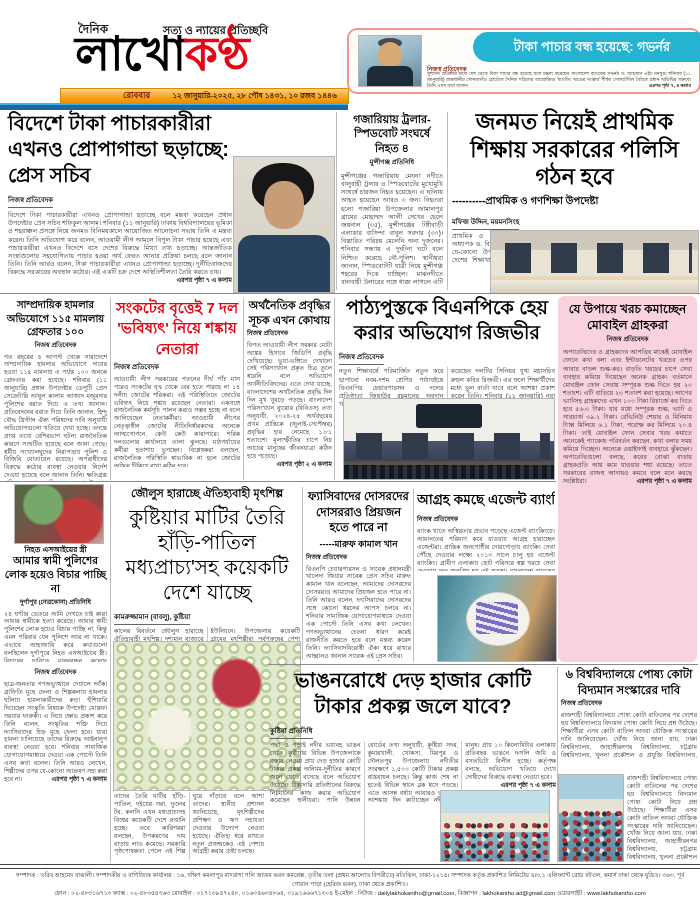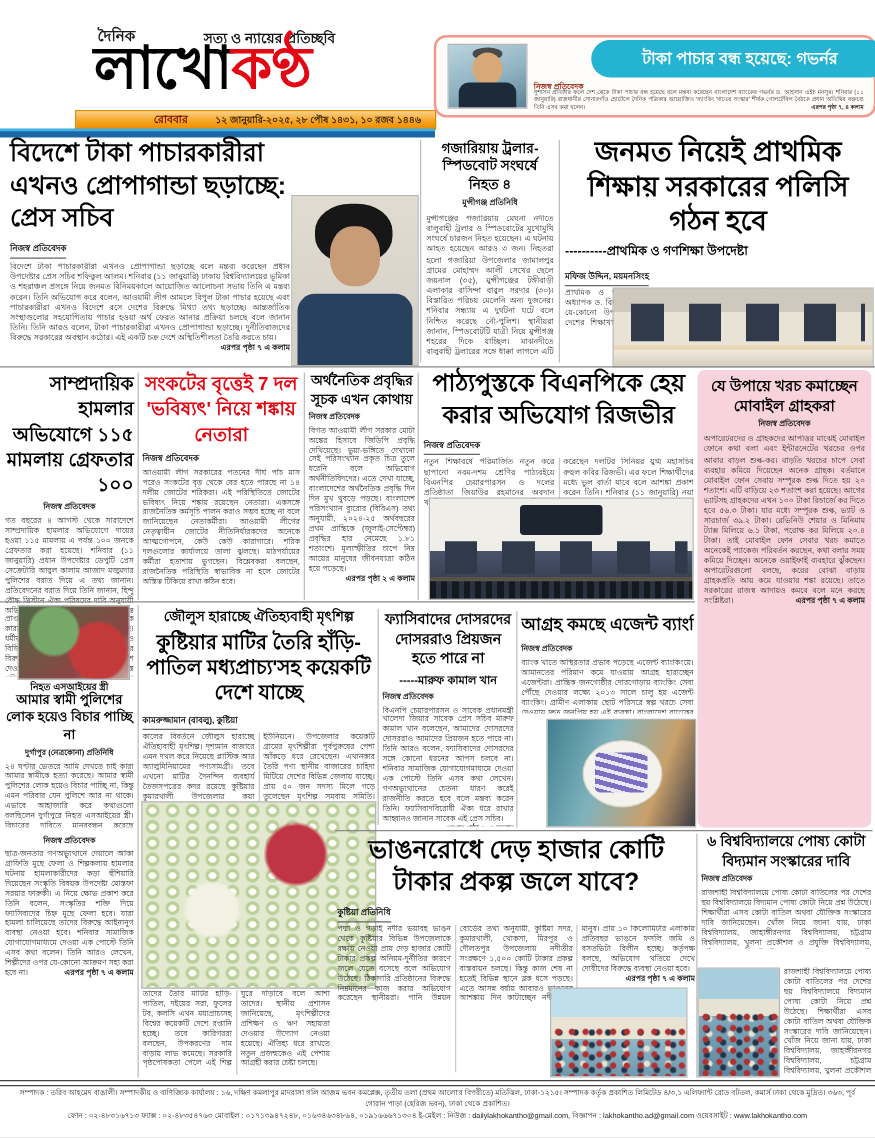--- a/index.html
+++ b/index.html
@@ -122,21 +122,21 @@
     </div>
     <div class="photo ph-meeting" style="left:38px;top:122px;width:207px;height:62px;">
       <i class="fg people-strip" style="left:6px;top:12px;width:195px;height:30px;"></i>
       <i class="fg" style="left:0;bottom:0;width:100%;height:13px;background:linear-gradient(#efe9db,#d6cfbf);"></i>
     </div>
   </div>
 
   <div class="hrule" style="left:0px;top:293px;width:700px;"></div>
 
   <div class="abs" style="left:4px;top:298px;width:103px;height:182px;">
-    <div class="hl ctr" style="font-size:15px;line-height:1.35;text-align:right;">সাম্প্রদায়িক হামলার অভিযোগে ১১৫ মামলায় গ্রেফতার ১০০</div>
+    <div class="hl ctr" style="font-size:10px;line-height:1.35;">সাম্প্রদায়িক হামলার অভিযোগে ১১৫ মামলায় গ্রেফতার ১০০</div>
     <div class="byline ctr" style="display:block;font-size:6.3px;margin-top:1px;">নিজস্ব প্রতিবেদক</div>
     <div class="bt" style="margin-top:2px;height:128px;font-size:6.1px;">
       <span>গত বছরের ৪ আগস্ট থেকে সারাদেশে সাম্প্রদায়িক হামলার অভিযোগে দায়ের হওয়া ১১৫ মামলায় এ পর্যন্ত ১০০ জনকে গ্রেফতার করা হয়েছে। শনিবার (১১ জানুয়ারি) প্রধান উপদেষ্টার ডেপুটি প্রেস সেক্রেটারি আবুল কালাম আজাদ মজুমদার পুলিশের বরাত দিয়ে এ তথ্য জানান। প্রতিবেদনের বরাত দিয়ে তিনি জানান, হিন্দু বৌদ্ধ খ্রিস্টান ঐক্য পরিষদের দাবি অনুযায়ী অভিযোগগুলো খতিয়ে দেখা হচ্ছে। তদন্তে প্রাপ্ত তথ্যে বেশিরভাগ ঘটনা রাজনৈতিক কারণে সংঘটিত হয়েছে বলে জানা গেছে। ধর্মীয় সংখ্যালঘুদের নিরাপত্তায় পুলিশ ও বিজিবি মোতায়েন রয়েছে। অপরাধীদের বিরুদ্ধে কঠোর ব্যবস্থা নেওয়ার নির্দেশ দেওয়া হয়েছে বলে জানান তিনি। ক্ষতিগ্রস্ত পরিবারগুলোকে ক্ষতিপূরণ দেওয়ার উদ্যোগ নেওয়া হয়েছে।</span>
     </div>
   </div>
 
   <div class="vrule" style="left:110px;top:298px;height:182px;"></div>
 
   <div class="abs" style="left:114px;top:298px;width:126px;height:182px;">
     <div class="hl red ctr" style="font-size:15px;line-height:1.35;">সংকটের বৃত্তেই 7 দল 'ভবিষ্যৎ' নিয়ে শঙ্কায় নেতারা</div>
@@ -200,21 +200,21 @@
     <div class="bt" style="margin-top:2px;height:136px;font-size:6.1px;">
       <span>ছাত্র-জনতার গণঅভ্যুত্থানে দেয়ালে আঁকা গ্রাফিতি মুছে ফেলা ও শিল্পকলায় হামলার ঘটনায় হামলাকারীদের কড়া হুঁশিয়ারি দিয়েছেন সংস্কৃতি বিষয়ক উপদেষ্টা মোস্তফা সরয়ার ফারুকী। এ নিয়ে ক্ষোভ প্রকাশ করে তিনি বলেন, সংস্কৃতির শক্তি দিয়ে ফ্যাসিবাদের চিহ্ন মুছে ফেলা হবে। যারা হামলা চালিয়েছে তাদের বিরুদ্ধে আইনানুগ ব্যবস্থা নেওয়া হবে। শনিবার সামাজিক যোগাযোগমাধ্যমে দেওয়া এক পোস্টে তিনি এসব কথা বলেন। তিনি আরও লেখেন, শিল্পীদের ওপর যে-কোনো আক্রমণ সহ্য করা হবে না।</span>
       <b class="jump">এরপর পৃষ্ঠা ৭ এ কলাম</b>
     </div>
   </div>
 
   <div class="vrule" style="left:110px;top:484px;height:378px;"></div>
 
   <div class="abs" style="left:114px;top:485px;width:186px;height:155px;">
     <div class="hl ctr" style="font-size:11px;">জৌলুস হারাচ্ছে ঐতিহ্যবাহী মৃৎশিল্প</div>
-    <div class="hl ctr" style="font-size:16px;line-height:1.25;font-weight:700;margin-top:1px;">কুষ্টিয়ার মাটির তৈরি হাঁড়ি-পাতিল মধ্যপ্রাচ্য'সহ কয়েকটি দেশে যাচ্ছে</div>
+    <div class="hl ctr" style="font-size:20px;line-height:1.25;font-weight:400;margin-top:1px;">কুষ্টিয়ার মাটির তৈরি হাঁড়ি-পাতিল মধ্যপ্রাচ্য'সহ কয়েকটি দেশে যাচ্ছে</div>
     <div class="byline u" style="margin-top:2px;">কামরুজ্জামান (বাবলু), কুষ্টিয়া</div>
     <div class="bt bt2" style="margin-top:2px;height:62px;font-size:6.1px;">
       <span>কালের বিবর্তনে জৌলুস হারাচ্ছে ঐতিহ্যবাহী মৃৎশিল্প। দৃশ্যমান বাজারে এমন দখল করে নিয়েছে প্লাস্টিক আর অ্যালুমিনিয়ামের পণ্যসামগ্রী। তবে এখনো মাটির দৈনন্দিন ব্যবহার্য তৈজসপত্রের কদর রয়েছে কুষ্টিয়ার কুমারখালী উপজেলার কয়া ইউনিয়নে। উপজেলার কয়েকটি গ্রামের মৃৎশিল্পীরা পূর্বপুরুষের পেশা আঁকড়ে ধরে রেখেছেন। এখানকার তৈরি পণ্য স্থানীয় বাজারের চাহিদা মিটিয়ে দেশের বিভিন্ন জেলায় যাচ্ছে। প্রায় ৫০ জন সদস্য মিলে গড়ে তুলেছেন মৃৎশিল্প সমবায় সমিতি। সরেজমিনে গিয়ে দেখা যায়, প্রায় ৭০-৮০ জন নারী-পুরুষ শ্রমিক কাজ করছেন।</span>
     </div>
   </div>
   <div class="photo ph-pots" style="left:113px;top:641px;width:186px;height:148px;"></div>
   <div class="abs bt bt2" style="left:114px;top:792px;width:150px;height:68px;font-size:6.1px;">
     <span>তাদের তৈরি মাটির হাঁড়ি-পাতিল, দইয়ের সরা, ফুলের টব, কলসি এখন মধ্যপ্রাচ্যসহ বিশ্বের কয়েকটি দেশে রপ্তানি হচ্ছে। তবে কারিগররা বলছেন, উপকরণের দাম বাড়ায় লাভ কমেছে। সরকারি পৃষ্ঠপোষকতা পেলে এই শিল্প ঘুরে দাঁড়াবে বলে আশা তাদের। স্থানীয় প্রশাসন জানিয়েছে, মৃৎশিল্পীদের প্রশিক্ষণ ও ঋণ সহায়তা দেওয়ার উদ্যোগ নেওয়া হয়েছে। ঐতিহ্য ধরে রাখতে নতুন প্রজন্মকেও এই পেশায় আগ্রহী করার চেষ্টা চলছে।</span>
     
   </div>

